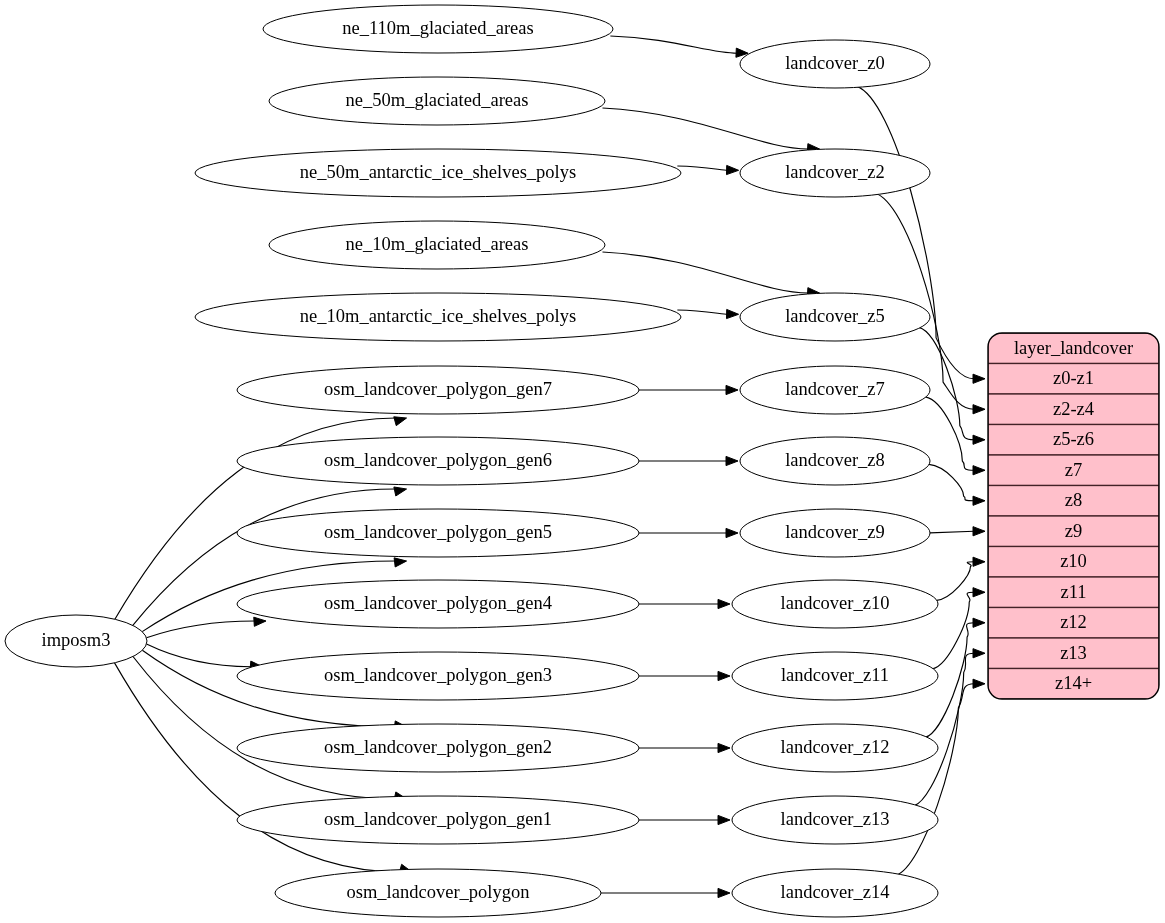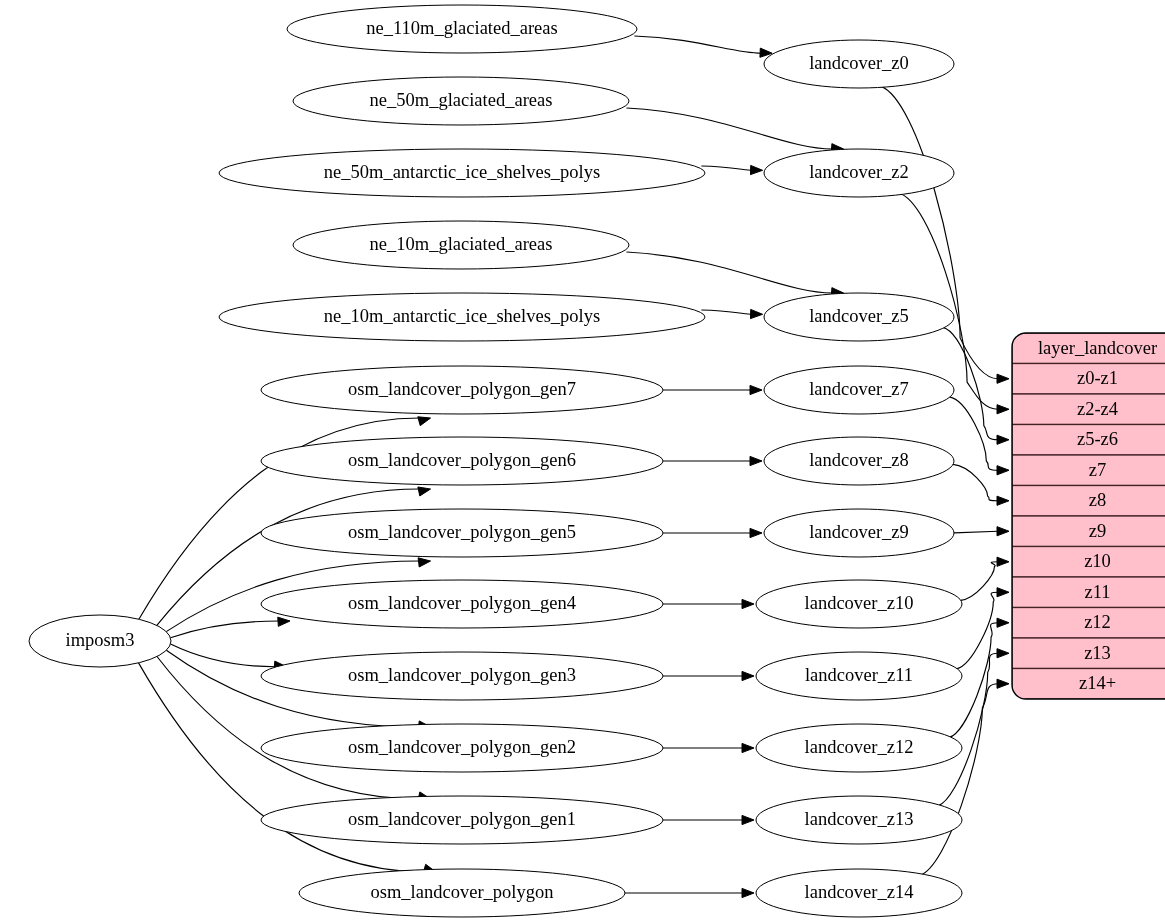--- a/index.html
+++ b/index.html
@@ -10,21 +10,20 @@
   body {
     width: 1165px;
     height: 923px;
     font-family: "Liberation Serif", "DejaVu Serif", serif;
     overflow: hidden;
   }
   #graph-root {
     position: relative;
     width: 950px;
     height: 923px;
-    margin-left: 24px;
   }
   svg#graph-canvas {
     display: block;
     width: 1165px;
     height: 923px;
   }
   .node-ellipse {
     fill: #ffffff;
     stroke: #000000;
     stroke-width: 1;

